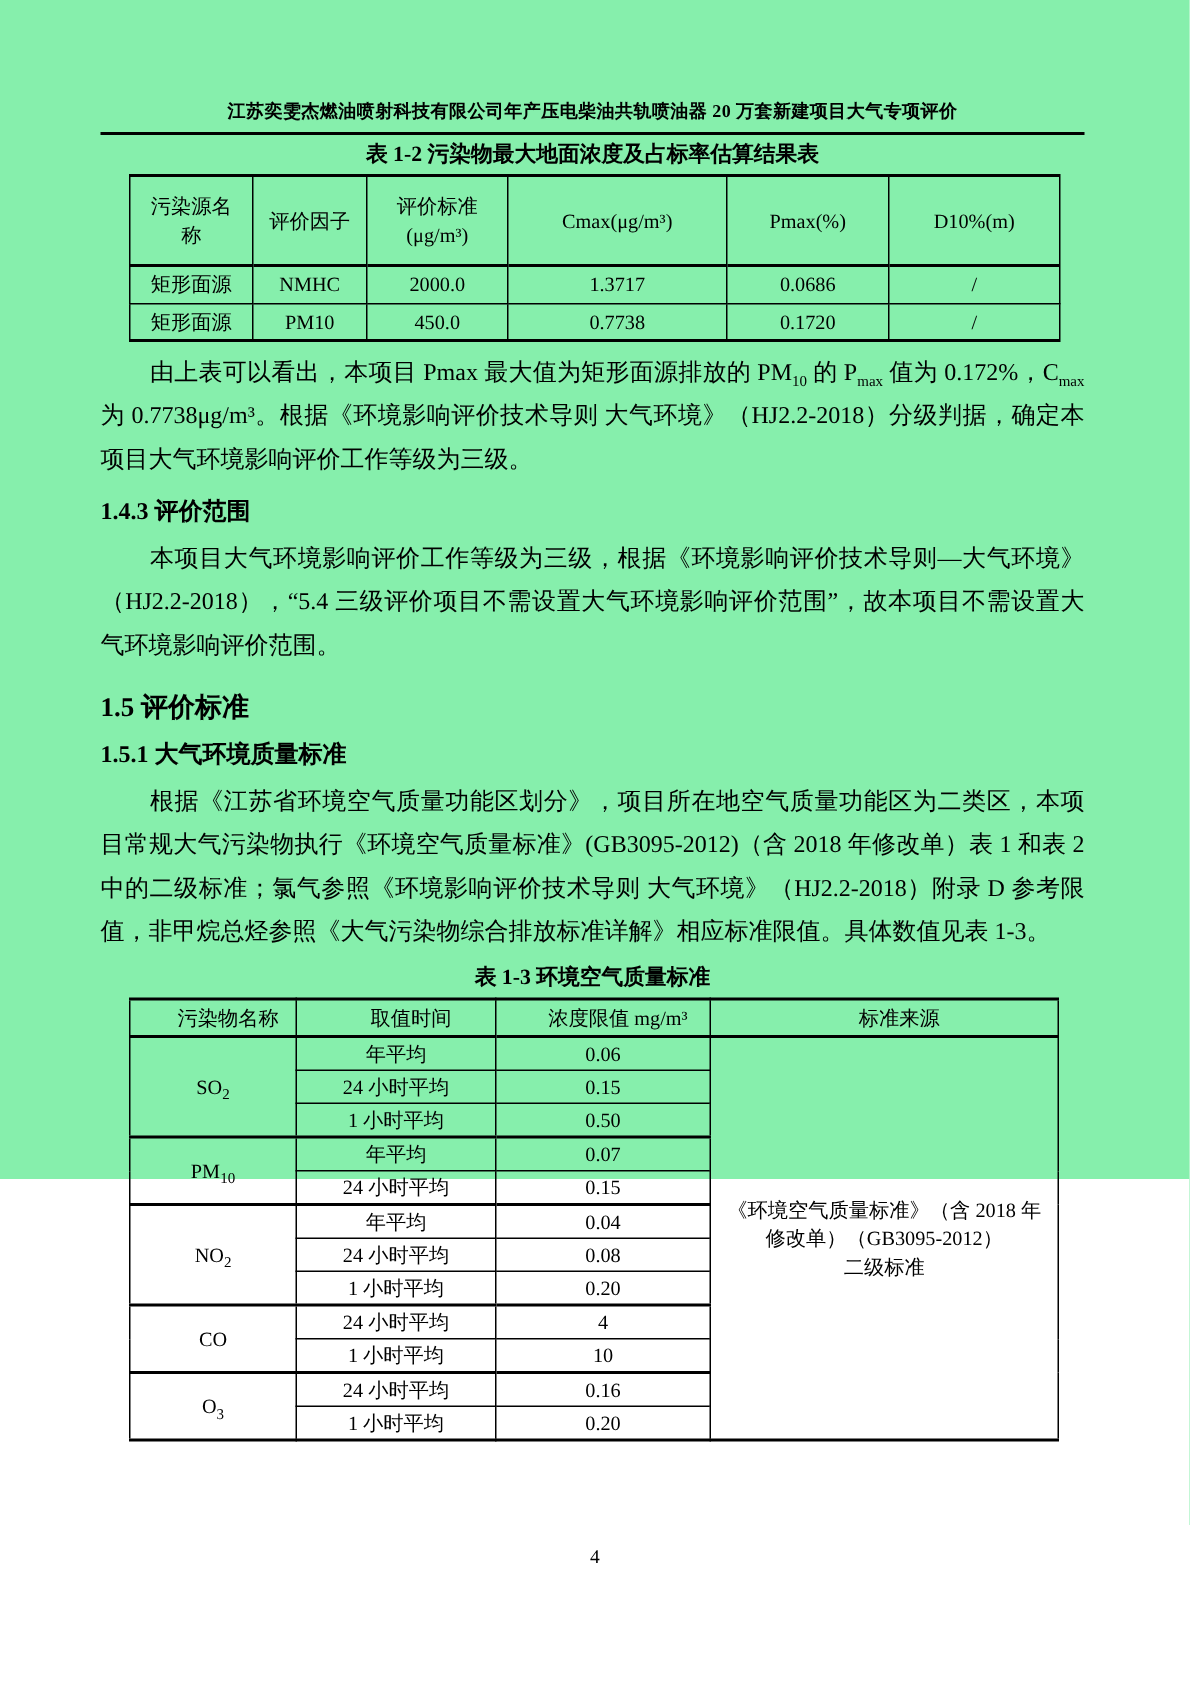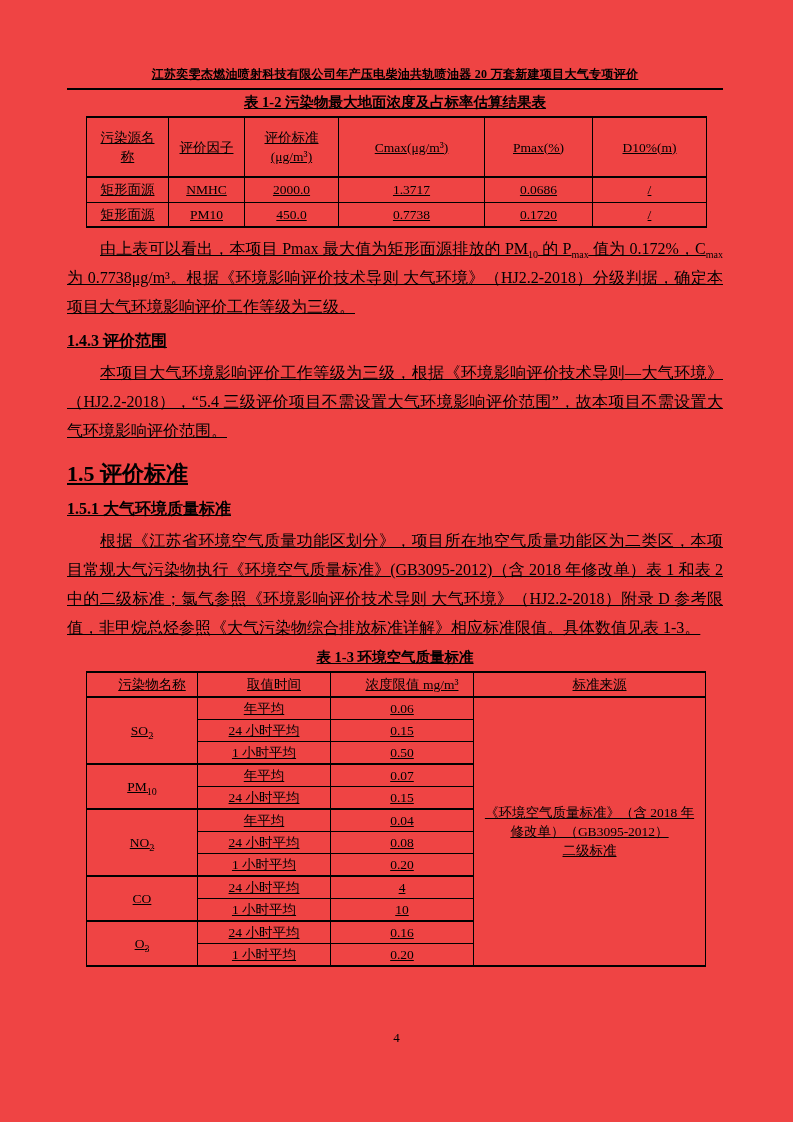--- a/index.html
+++ b/index.html
@@ -2,38 +2,38 @@
 <html><head>
 <meta charset="utf-8">
 <style>
   * { box-sizing: border-box; }
   html,body { margin:0; padding:0; }
   body {
     width:793px; height:1122px; overflow:hidden;
     background:#ffffff; color:#000;
     font-family:"Liberation Serif","DejaVu Serif",serif;
   }
-  .page { position:relative; width:793px; height:1122px; background:#ef4444;text-decoration:underline; }
+  .page { position:relative; width:793px; height:786px; background:#86efac; }
   .content { padding:0 70px 0 67px; }
 
   .doc-header { padding:66px 2px 5px 2px; border-bottom:2px solid #000; text-align:center; }
   .doc-header-text { font-size:12px; letter-spacing:0.3px; font-weight:bold; }
 
   p.body-text {
     font-size:16px; line-height:29px; text-align:justify;
     text-indent:33px; margin:6px 0 6px 0;
   }
   p.no-just { text-align:left; }
 
   .table-title {
     font-weight:bold; font-size:14.5px; text-align:center; margin:3px 0 4px 0;
   }
 
   .heading-3 { font-size:16px; font-weight:bold; margin:10px 0 2px 0; }
-  .heading-2 { font-size:22px;   font-weight:bold; margin:14px 0 6px 0; }
+  .heading-2 { font-size:18px;   font-weight:bold; margin:14px 0 6px 0; }
 
   table { border-collapse:collapse; table-layout:fixed; text-align:center; margin-left:19px; }
   .t12, .t13 {
     border-top:2.5px solid #000; border-bottom:2.5px solid #000;
     font-size:13.5px;
   }
   .t12 { width:620px; }
   .t13 { width:619px; }
   .t12 th, .t12 td, .t13 th, .t13 td {
     border:1px solid #000; font-weight:normal; padding:1px 4px; line-height:19px;

